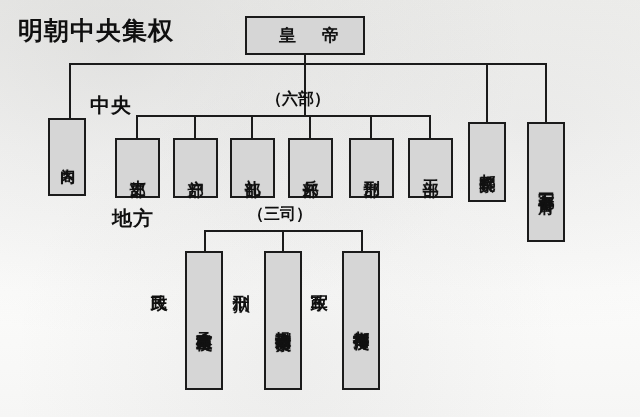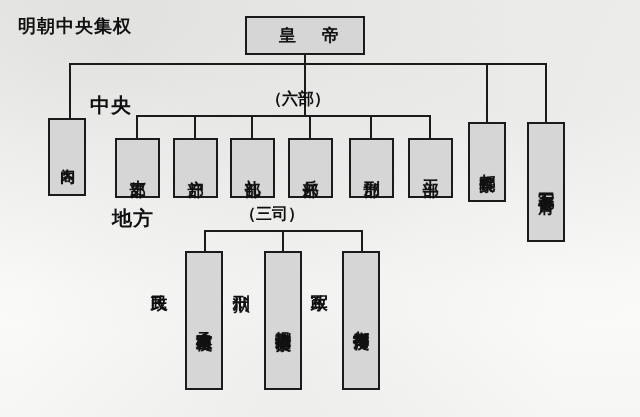--- a/index.html
+++ b/index.html
@@ -51,21 +51,21 @@
     position:absolute;color:#0f0f0f;font-weight:700;
   }
   .label.h{font-size:20px;letter-spacing:1px;white-space:nowrap;}
   .label.paren{font-size:16px;letter-spacing:0px;white-space:nowrap;}
   .label.v{
     writing-mode:vertical-rl;text-orientation:upright;
     font-size:17px;line-height:1.05;
   }
   #title{
     position:absolute;left:18px;top:14px;
-    font-size:18px;font-weight:700;color:#101010;
+    font-size:25px;font-weight:700;color:#101010;
     letter-spacing:1px;white-space:nowrap;
   }
 </style>
 </head>
 <body>
 
 <div id="stage">
 
   <div id="title">明朝中央集权</div>
 
@@ -99,21 +99,21 @@
     </g>
   </svg>
 
   <div class="node horiz" style="left:245px;top:16px;width:120px;height:39px;padding-left:8px;">
     <span class="txt">皇 帝</span>
   </div>
 
   <div class="label h" style="left:90px;top:92px;">中央</div>
   <div class="label paren" style="left:266px;top:89px;">（六部）</div>
   <div class="label h" style="left:112px;top:205px;font-family:Liberation Serif, serif;">地方</div>
-  <div class="label paren" style="left:240px;top:204px;">（三司）</div>
+  <div class="label paren" style="left:248px;top:204px;">（三司）</div>
 
   <div class="node vert small" style="left:48px;top:118px;width:38px;height:78px;">
     <span class="txt">内阁</span>
   </div>
 
   <div class="node vert" style="left:468px;top:122px;width:38px;height:80px;">
     <span class="txt">都察院</span>
   </div>
 
   <div class="node vert tall" style="left:527px;top:122px;width:38px;height:120px;">

